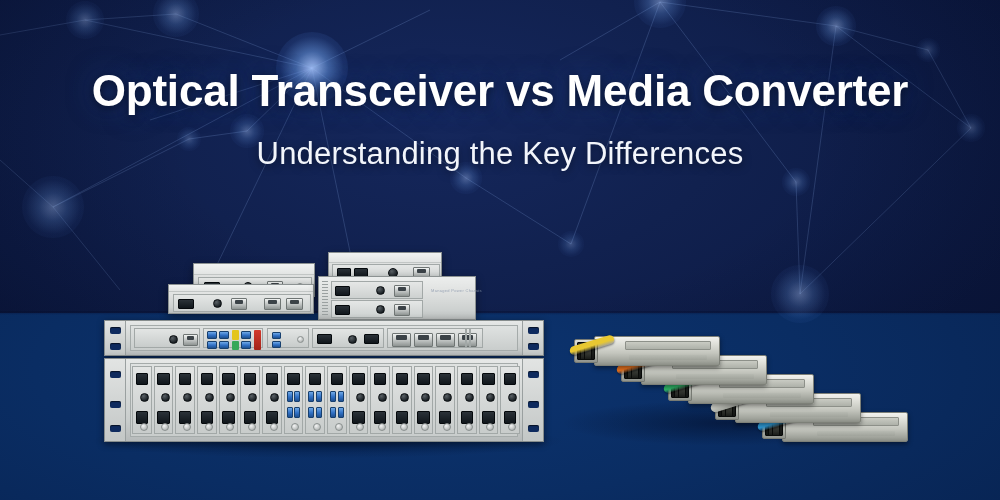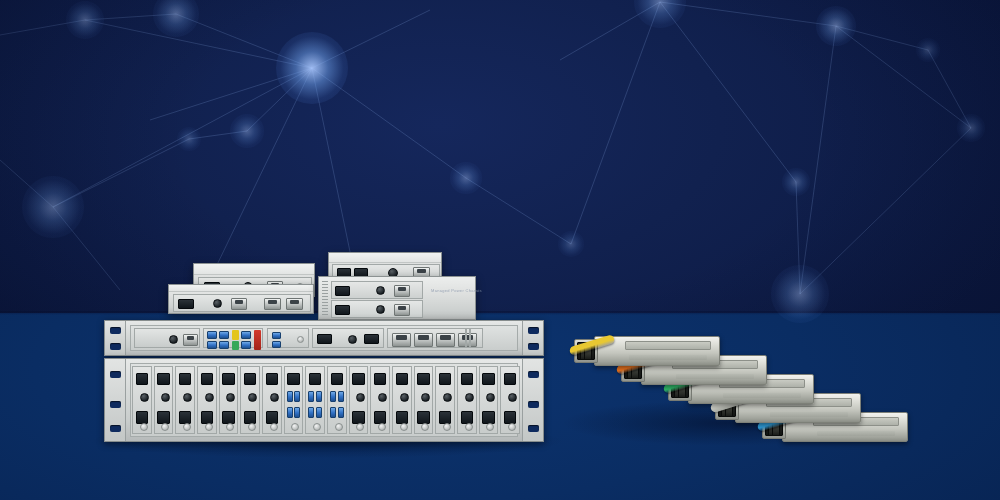--- a/index.html
+++ b/index.html
@@ -254,20 +254,22 @@
       <div class="node" style="left: 815.6px; top: 5.6px; width: 40.8px; height: 40.8px; opacity: 0.55;"></div>
       <div class="node" style="left: 781.6px; top: 167.6px; width: 28.8px; height: 28.8px; opacity: 0.35;"></div>
       <div class="node" style="left: 956.6px; top: 113.6px; width: 28.8px; height: 28.8px; opacity: 0.35;"></div>
       <div class="node" style="left: 771.2px; top: 265.2px; width: 57.6px; height: 57.6px; opacity: 0.5;"></div>
       <div class="node" style="left: 916px; top: 38px; width: 24px; height: 24px; opacity: 0.3;"></div>
       <div class="node" style="left: 557.8px; top: 230.8px; width: 26.4px; height: 26.4px; opacity: 0.3;"></div>
     </div>
 
   <div class="vignette"></div>
 
+  <div class="title">Optical Transceiver vs Media Converter</div>
+  <div class="subtitle">Understanding the Key Differences</div>
 
   <div class="rack-shadow" style="left:92px;top:424px;width:470px;height:34px;"></div>
 
   <div class="box" style="left:193px;top:263px;width:122px;height:34px;">
     <div class="box-top"></div>
     <div class="faceplate" style="left:4px;top:13px;width:114px;height:19px;">
       <div class="lc-cage" style="left:5px;top:4px;width:16px;height:10px;"></div>
       <div class="knob" style="left:44px;top:4px;width:10px;height:10px;"></div>
       <div class="rj45" style="left:68px;top:3px;width:16px;height:13px;"></div>
       <div class="screw" style="left:97px;top:5px;width:8px;height:8px;"></div>

